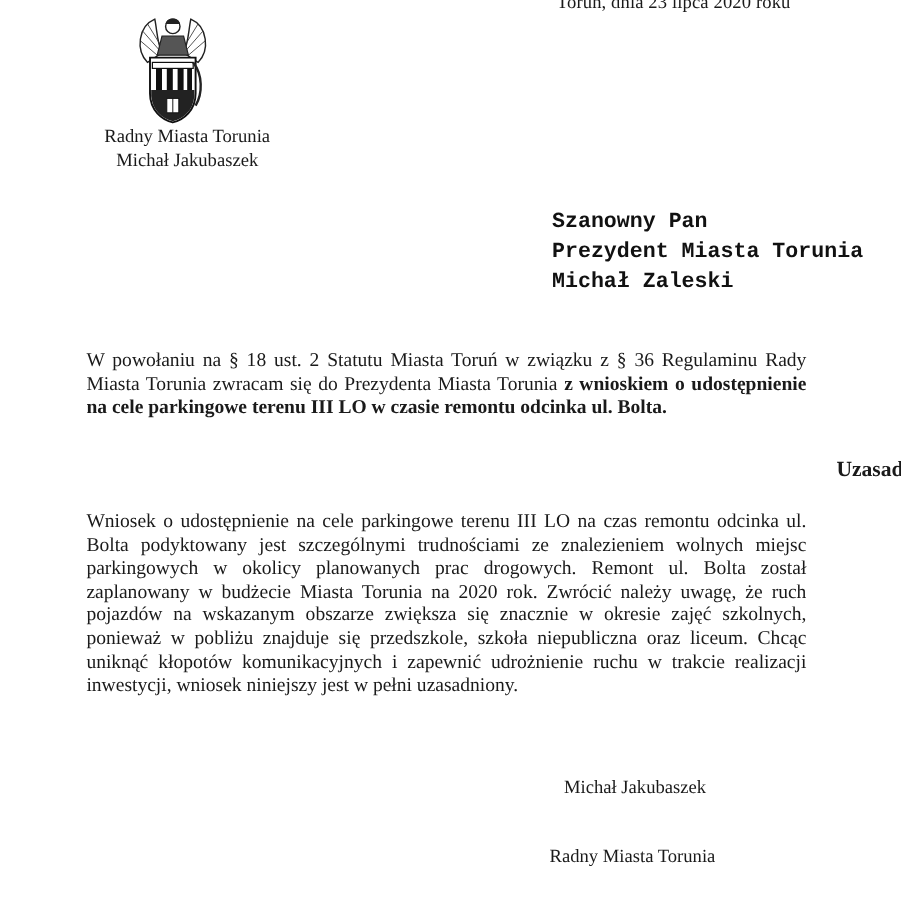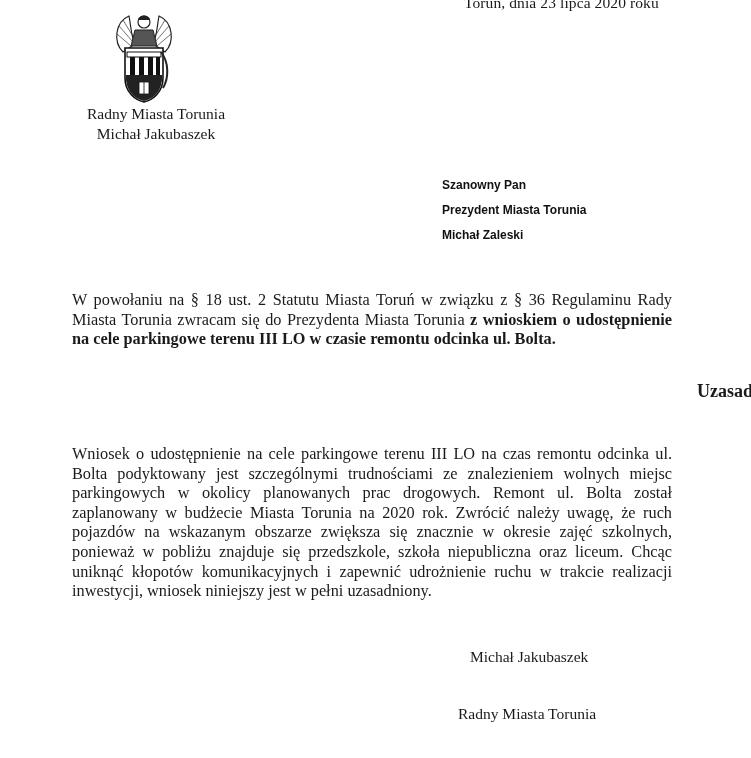--- a/index.html
+++ b/index.html
@@ -12,36 +12,36 @@
     .date {
       left: 464px; top: -6px; font-size: 15.5px; white-space: nowrap;
       font-family: "Liberation Serif", serif; letter-spacing: 0.1px;
     }
     .emblem { left: 109px; top: 12px; width: 70px; height: 92px; }
     .sender {
       left: 60px; top: 104px; width: 192px; text-align: center;
       font-family: "Liberation Serif", serif; font-size: 15.5px; line-height: 20px;
     }
     .addressee {
-      left: 442px; top: 173px;
-      font-family: Liberation Sans, sans-serif; font-weight: bold; font-size: 12px; line-height: 25px;
+      left: 460px; top: 173px;
+      font-family: Liberation Mono, monospace; font-weight: bold; font-size: 18px; line-height: 25px;
       color: #111;
     }
     .para {
       left: 72px; width: 600px;
       font-family: "Liberation Serif", serif; font-size: 16.3px; line-height: 19.6px;
       text-align: justify; text-align-last: left;
     }
     .p1 { top: 290px; }
     .p1 b { font-weight: bold; }
     .heading {
       left: 0; width: 751px; top: 381px; text-align: right;
       font-family: "Liberation Serif", serif; font-weight: bold; font-size: 18px; padding-left: 48px;
     }
-    .p2 { top: 444px; }
+    .p2 { top: 424px; }
     .sig-name {
       left: 470px; top: 648px; font-family: "Liberation Serif", serif; font-size: 15.5px;
     }
     .sig-title {
       left: 458px; top: 705px; font-family: "Liberation Serif", serif; font-size: 15.5px;
     }
   </style>
 </head>
 <body>
 

